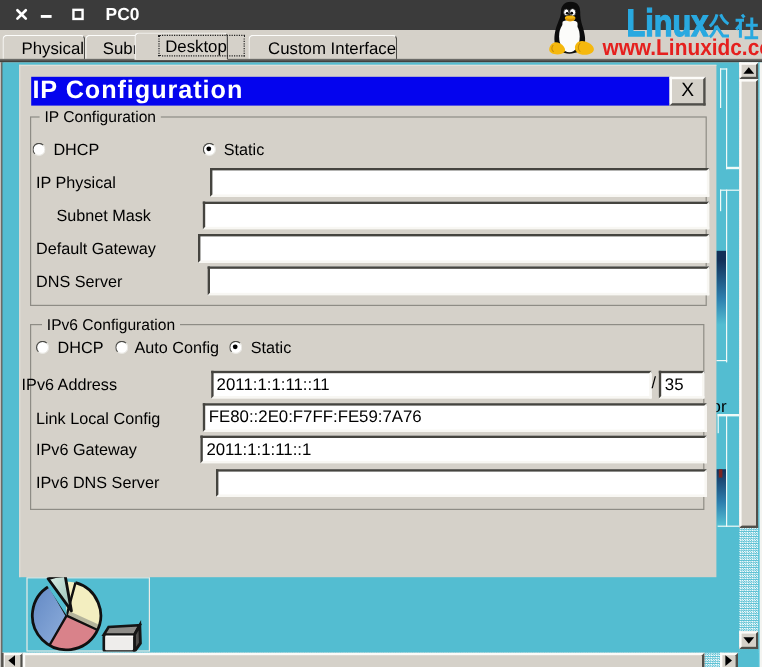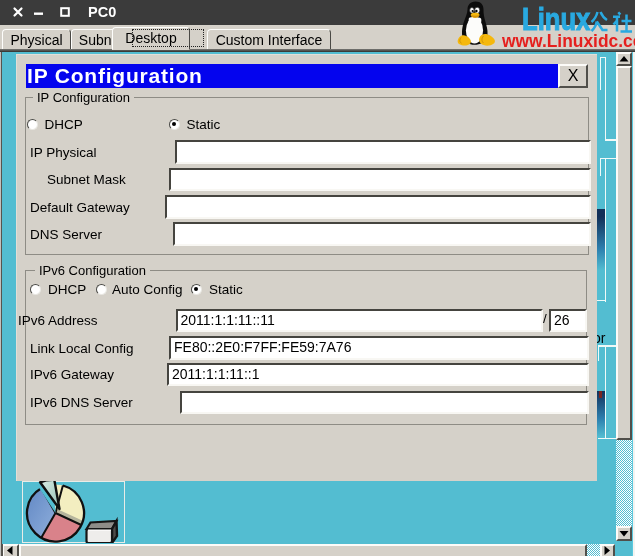--- a/index.html
+++ b/index.html
@@ -7,21 +7,21 @@
 .field{position:absolute;background:#fff;border:2px solid;border-color:#45443f #f8f7f3 #f8f7f3 #45443f;
   font-size:14px;color:#000;line-height:19px;padding-left:3px;white-space:nowrap;overflow:hidden}
 .lbl{position:absolute;font-size:13.5px;color:#000;white-space:nowrap}
 .radio{position:absolute;width:9px;height:9px;border-radius:50%;background:#fff;
   border:1px solid;border-color:#4a4a46 #e8e7e2 #e8e7e2 #4a4a46}
 .radio.on::after{content:"";position:absolute;left:2px;top:2px;width:4px;height:4px;border-radius:50%;background:#000}
 .gbox{position:absolute;border:1px solid #8e8c85}
 .gleg{position:absolute;top:-8px;font-size:13px;background:#d5d1c9;padding:0 4px;white-space:nowrap}
 .btn3d{position:absolute;background:#d5d1c9;border:2px solid;border-color:#fcfbf8 #504f4a #504f4a #fcfbf8}
 .tab{position:absolute;background:#d5d1c9;border:1px solid;border-color:#fdfdfb #4a4945 #d5d1c9 #fdfdfb;
-  border-radius:4px 4px 0 0;font-size:14px;color:#000;text-align:center}
+  border-radius:4px 4px 0 0;font-size:14px;color:#000;text-align:right}
 .dither{background:conic-gradient(#fff 90deg,#53bdd1 90deg 180deg,#fff 180deg 270deg,#53bdd1 270deg);background-size:2px 2px}
 </style></head>
 <body>
 
 <div class="a" style="left:0;top:0;width:635px;height:25px;background:#3b3b3b"></div>
 <svg class="a" style="left:0;top:0" width="130" height="25" viewBox="0 0 130 25">
   <path d="M14.5 8.5 L21.5 15.5 M21.5 8.5 L14.5 15.5" stroke="#fff" stroke-width="2.2" stroke-linecap="round"></path>
   <rect x="34" y="12.5" width="9" height="2.4" fill="#fff"></rect>
   <rect x="61.2" y="8.2" width="7.6" height="7.6" fill="none" stroke="#fff" stroke-width="2"></rect>
   <text x="88" y="17" font-family="Liberation Sans" font-size="14.5" font-weight="bold" fill="#fff">PC0</text>
@@ -145,21 +145,21 @@
 </div>
 <div class="radio" style="left:30px;top:284px"></div>
 <div class="lbl" style="left:48px;top:282px">DHCP</div>
 <div class="radio" style="left:96px;top:284px"></div>
 <div class="lbl" style="left:112px;top:282px">Auto Config</div>
 <div class="radio on" style="left:191px;top:284px"></div>
 <div class="lbl" style="left:209px;top:282px">Static</div>
 <div class="lbl" style="left:18px;top:313px">IPv6 Address</div>
 <div class="field" style="left:175.5px;top:308.5px;width:360.5px;height:19.5px">2011:1:1:11::11</div>
 <div class="lbl" style="left:543px;top:311px">/</div>
-<div class="field" style="left:549px;top:308.5px;width:30.5px;height:19.5px">26</div>
+<div class="field" style="left:549px;top:308.5px;width:30.5px;height:19.5px">35</div>
 <div class="lbl" style="left:30px;top:340.5px">Link Local Config</div>
 <div class="field" style="left:169px;top:336px;width:412.5px;height:19.5px">FE80::2E0:F7FF:FE59:7A76</div>
 <div class="lbl" style="left:30px;top:367px">IPv6 Gateway</div>
 <div class="field" style="left:167px;top:362.5px;width:414.5px;height:19.5px">2011:1:1:11::1</div>
 <div class="lbl" style="left:30px;top:394.5px">IPv6 DNS Server</div>
 <div class="field" style="left:180px;top:390.5px;width:401.5px;height:19.5px"></div>
 
 <svg class="a" style="left:457px;top:1px" width="40" height="46" viewBox="0 0 40 46">
   <path d="M18.5 0.5 C13 0.5 10.5 4.5 10.5 8.5 C10.5 13 8 17 6.5 22 C5 27 4.3 33 6 37 C7.8 41.2 12 43.8 17.5 43.8 C23 43.8 28 41.2 29.8 37 C31.6 32 30 26 28.5 21 C27 16 26.5 13 26.5 8.5 C26.5 4 24 0.5 18.5 0.5 Z" fill="#0c0c0c"></path>
   <ellipse cx="17.5" cy="29.5" rx="8.6" ry="13" fill="#fcfcfa"></ellipse>

